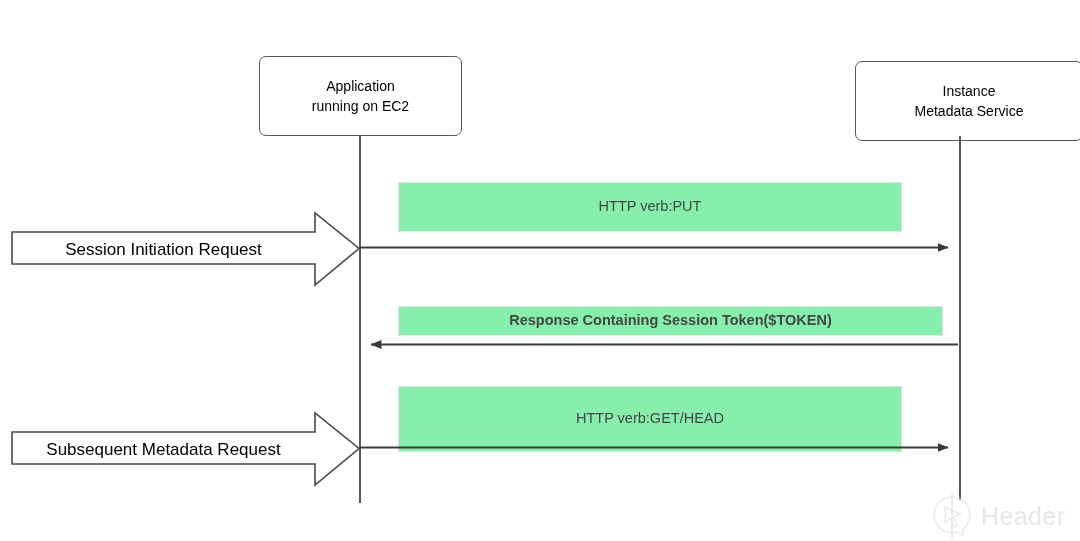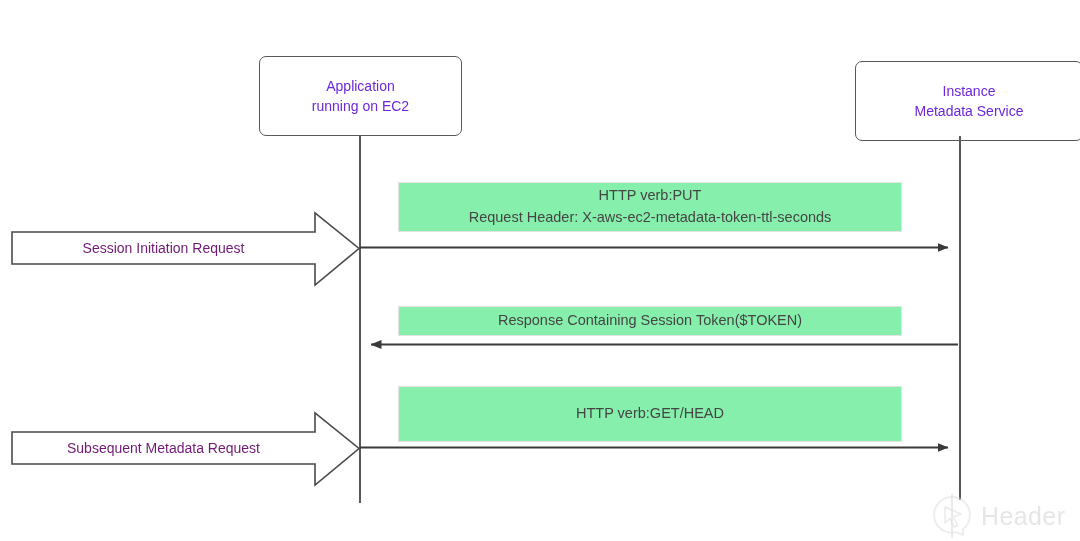--- a/index.html
+++ b/index.html
@@ -25,21 +25,21 @@
   .participant-box {
     position: absolute;
     box-sizing: border-box;
     border: 1.6px solid #585858;
     border-radius: 7px;
     background: #ffffff;
     display: flex;
     align-items: center;
     justify-content: center;
     text-align: center;
-    color: #6d28d9;
+    color: #000000;
     font-size: 14px;
     line-height: 1.45;
   }
   .participant-label {
     white-space: pre-line;
     display: block;
   }
 
   
   .lifeline {
@@ -71,22 +71,22 @@
     left: 0; top: 0;
     width: 1080px;
     height: 541px;
     pointer-events: none;
   }
 
   
   .block-arrow-label {
     position: absolute;
     text-align: center;
-    color: #701a75;
-    font-size: 14px;
+    color: #000000;
+    font-size: 17px;
     white-space: nowrap;
   }
 
   
   #watermark {
     position: absolute;
     left: 930px;
     top: 493px;
     width: 146px;
     height: 46px;
@@ -116,28 +116,27 @@
   <div class="participant-box" id="box-metadata" style="left:855px; top:61px; width:228px; height:80px;">
     <span class="participant-label">Instance
 Metadata Service</span>
   </div>
 
   <div class="lifeline" style="left:359px; top:136px; height:367px;"></div>
   <div class="lifeline" style="left:959px; top:136px; height:364px;"></div>
 
   <div class="msg-box" style="left:398px; top:182px; width:504px; height:50px;">
     <span class="msg-line">HTTP verb:PUT</span>
-    <span class="msg-line">Request Header: X-aws-ec2-metadata-token-ttl-seconds</span>
   </div>
 
-  <div class="msg-box" style="left:398px; top:306px; width:504px; height:30px;">
+  <div class="msg-box" style="left:398px; top:306px; width:545px; height:30px;font-weight:bold;">
     <span class="msg-line">Response Containing Session Token($TOKEN)</span>
   </div>
 
-  <div class="msg-box" style="left:398px; top:386px; width:504px; height:56px;">
+  <div class="msg-box" style="left:398px; top:386px; width:504px; height:66px;">
     <span class="msg-line">HTTP verb:GET/HEAD</span>
   </div>
 
   <svg id="arrow-layer" viewBox="0 0 1080 541">
     <defs>
       <marker id="arrowhead-right" markerWidth="11" markerHeight="9" refX="10.5" refY="4.5" orient="auto" markerUnits="userSpaceOnUse">
         <path d="M0,0 L11,4.5 L0,9 Z" fill="#3a3a3a"></path>
       </marker>
       <marker id="arrowhead-left" markerWidth="11" markerHeight="9" refX="10.5" refY="4.5" orient="auto" markerUnits="userSpaceOnUse">
         <path d="M0,0 L11,4.5 L0,9 Z" fill="#3a3a3a"></path>

